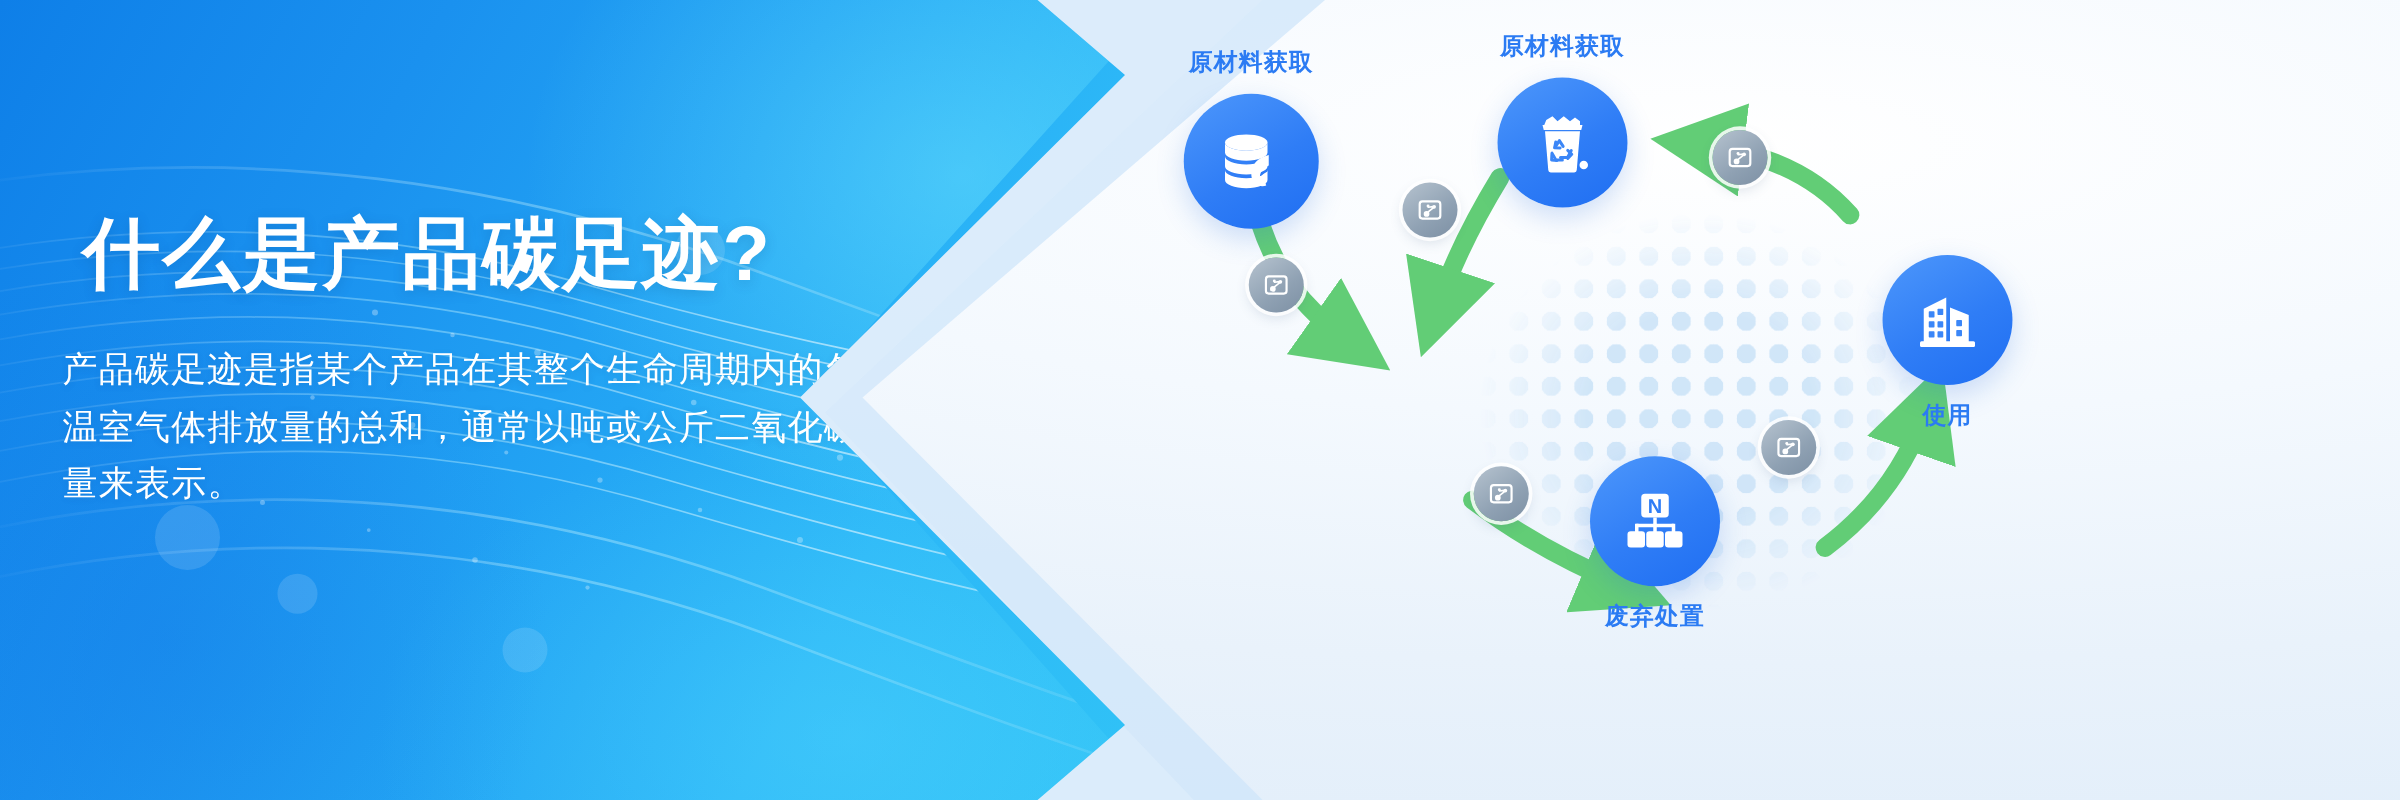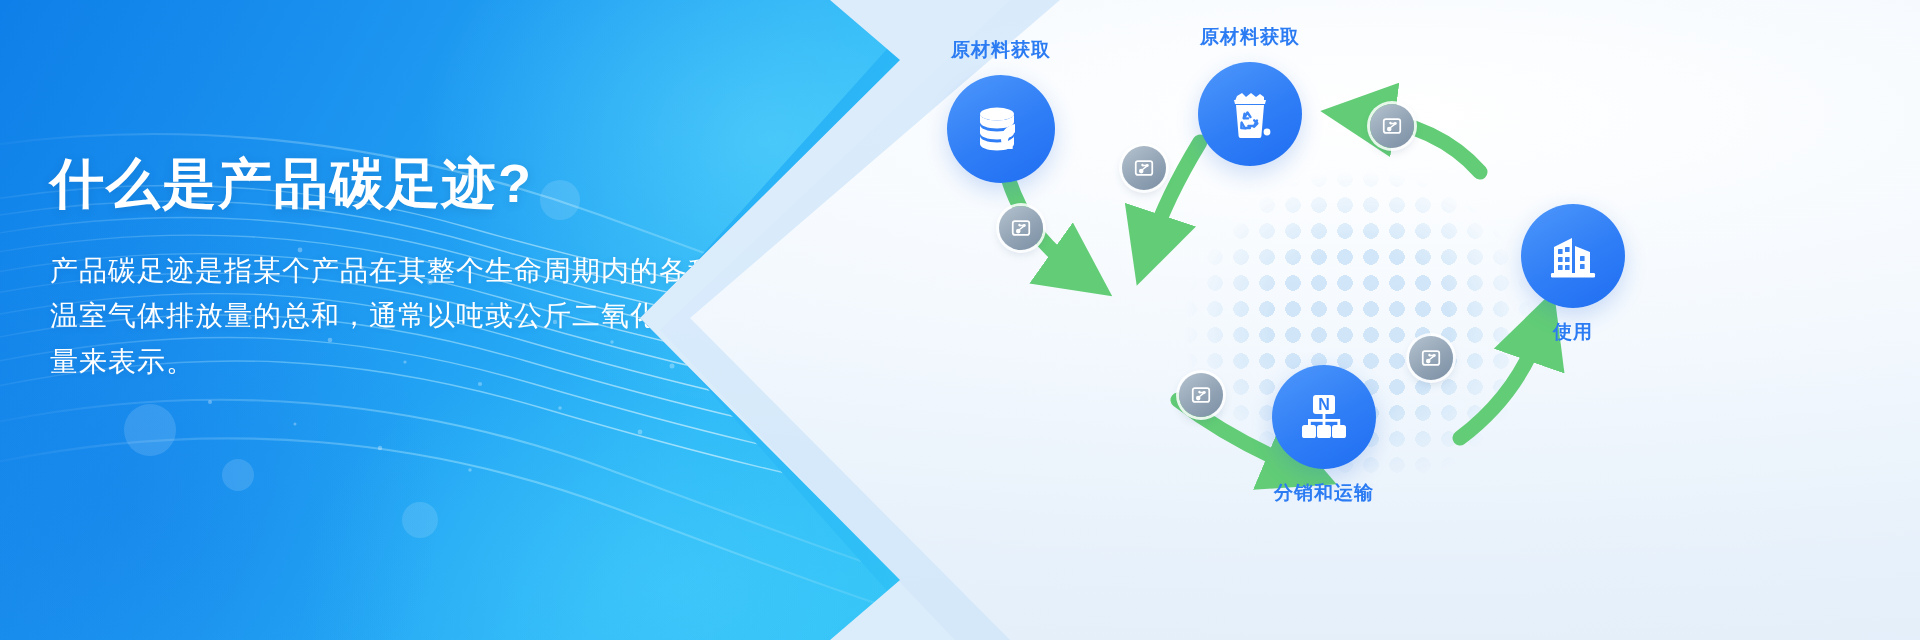--- a/index.html
+++ b/index.html
@@ -63,21 +63,21 @@
   }
   .hero .glow3{
     position:absolute;left:-180px;top:200px;width:620px;height:620px;border-radius:50%;
     background:radial-gradient(closest-side, rgba(20,120,230,.35), rgba(20,120,230,0));
   }
   .hero svg.waves{position:absolute;left:0;top:0;width:950px;height:640px;}
 
   
   .copy{position:absolute;left:50px;top:152px;width:720px;}
   .title{
-    margin:0;color:#ffffff;font-size:54px;font-weight:bold;letter-spacing:2px;
+    margin:16px;color:#ffffff;font-size:62px;font-weight:bold;letter-spacing:2px;
     line-height:1.15;text-shadow:0 2px 10px rgba(0,60,120,.18);
   }
   .body{
     margin:34px 0 0 0;color:#ffffff;font-size:28px;line-height:1.62;
     letter-spacing:1px;max-width:690px;font-weight:400;
     text-shadow:0 1px 6px rgba(0,60,120,.14);
   }
 
   
   .diagram{position:absolute;left:900px;top:0;width:1020px;height:500px;}
@@ -238,21 +238,21 @@
               <path d="M21.6 26.6 l-0.9 4.6 l4.4 0.2"></path>
             <path d="M34 33.5 l-3 5.5 l-5.6 0"></path>
               <path d="M31.2 39.8 l3.2-3.4 l-3.2-3.1"></path>
             <path d="M18.6 35.5 l3.1 5.5 l5.2 0"></path>
               <path d="M22.6 41.4 l-4.3 -0.3 l0.2 -4.4"></path>
           </g>
         </svg>
       </div>
     </div>
 
-    <div class="node" style="left:621px;top:204px;text-align:right;">
+    <div class="node" style="left:606px;top:204px;text-align:right;">
       <div class="bubble" style="width:104px;height:104px;">
         <svg width="54" height="54" viewBox="0 0 54 54">
           <g fill="#ffffff">
             <path d="M8 18 L26 9 v36 H8 z"></path>
             <path d="M29 17 L44 23 v22 H29 z"></path>
             <rect x="5" y="44" width="44" height="4.5" rx="1.2"></rect>
           </g>
           <g fill="#3b86f7">
             <rect x="12" y="20" width="4.6" height="5" rx="0.6"></rect>
               <rect x="19" y="18" width="4.6" height="5" rx="0.6"></rect>
@@ -278,21 +278,21 @@
             <rect x="36" y="36" width="14" height="13" rx="2.6"></rect>
             <rect x="26.6" y="25" width="2.8" height="6"></rect>
             <rect x="13" y="30" width="30" height="2.8"></rect>
             <rect x="12" y="30" width="2.8" height="7"></rect>
             <rect x="41.4" y="30" width="2.8" height="7"></rect>
             <rect x="26.6" y="30" width="2.8" height="7"></rect>
           </g>
           <text x="28" y="21" text-anchor="middle" font-family="Liberation Sans, sans-serif" font-size="16" font-weight="bold" fill="#2f7df6">N</text>
         </svg>
       </div>
-      <div class="lbl below">分销和运输</div>
+      <div class="lbl below">废弃处置</div>
     </div>
 
 
     <div class="badge" style="left:99px;top:206px;">
       <svg width="22" height="22" viewBox="0 0 24 24">
         <rect x="3" y="4.5" width="18" height="15" rx="2.4" fill="none" stroke="#ffffff" stroke-width="1.9"></rect>
         <circle cx="9" cy="15.4" r="2.5" fill="#ffffff"></circle>
         <circle cx="15.6" cy="9.2" r="1.6" fill="#ffffff"></circle>
         <circle cx="10.3" cy="8.6" r="1.3" fill="#ffffff"></circle>
         <path d="M10.6 9.6 L14.6 9.0 M10.4 13.6 L14.8 10.2" stroke="#ffffff" stroke-width="1.5" stroke-linecap="round"></path>

